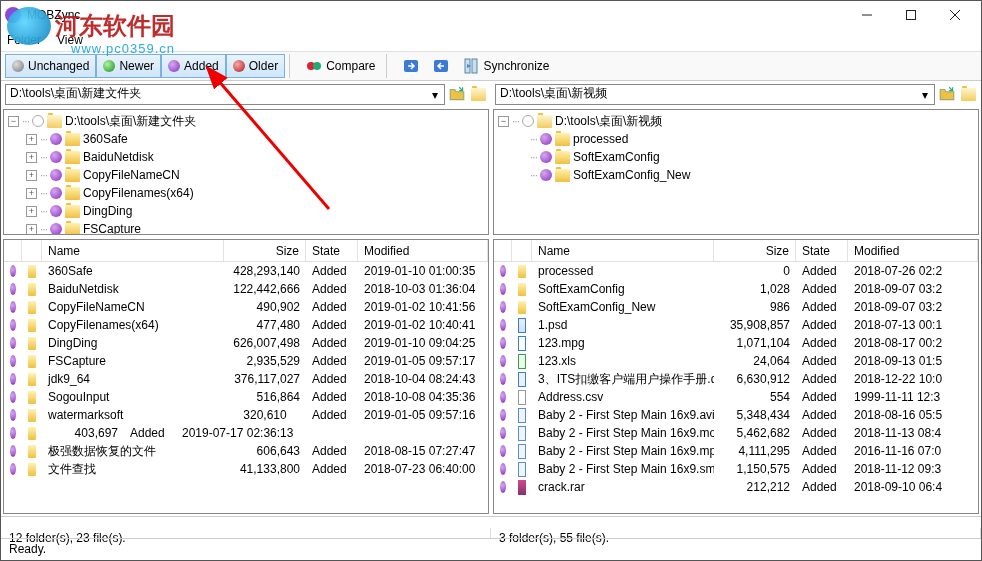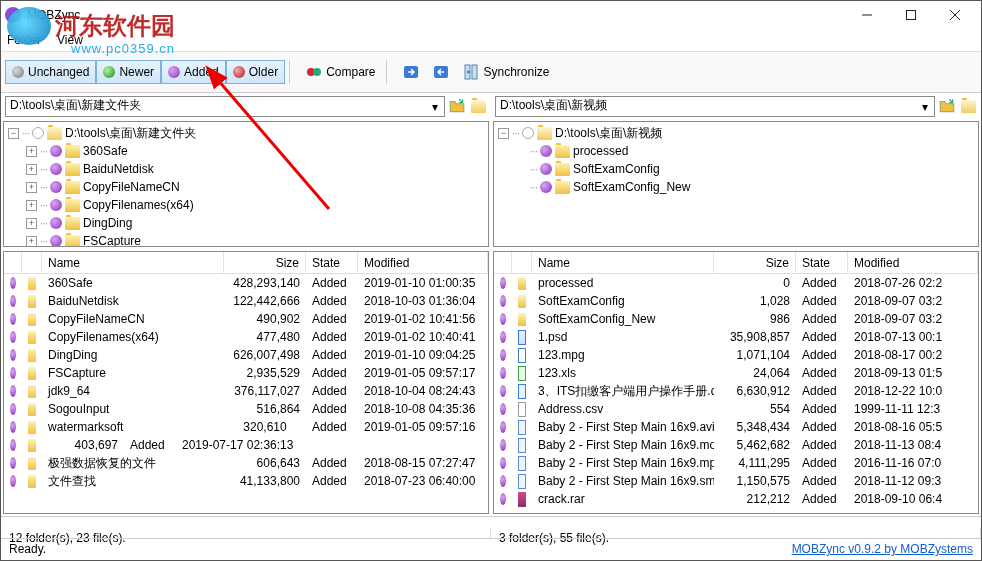--- a/index.html
+++ b/index.html
@@ -3,21 +3,21 @@
 <meta charset="utf-8">
 <style>
 * { margin: 0; padding: 0; box-sizing: border-box; font-family: "Microsoft YaHei", Tahoma, sans-serif; font-size: 12px; }
 body { background: #fff; width: 982px; height: 561px; border: 1px solid #555; display: flex; flex-direction: column; position: relative; }
 .titlebar { height: 28px; display: flex; align-items: center; padding: 0 4px; background: #fff; }
 .titlebar .appicon { width: 16px; height: 16px; margin-right: 6px; background: radial-gradient(circle at 30% 30%, #8a4bdb 40%, #5a2b9b 100%); border-radius: 50%; }
 .titlebar .title { flex: 1; font-size: 12px; }
 .titlebar .wbtn { width: 44px; height: 26px; display: flex; align-items: center; justify-content: center; color: #222; }
 .titlebar .wbtn svg { width: 10px; height: 10px; }
 .menubar { height: 22px; display: flex; align-items: center; padding: 0 6px; gap: 16px; font-size: 12px; }
-.toolbar { height: 42px; border-top: 1px solid #e0e0e0; border-bottom: 1px solid #ccc; background: #f9f9f9; display: flex; align-items: center; padding: 0 4px; }
+.toolbar { height: 30px; border-top: 1px solid #e0e0e0; border-bottom: 1px solid #ccc; background: #f9f9f9; display: flex; align-items: center; padding: 0 4px; }
 .tbtn { height: 24px; padding: 0 6px; display: flex; align-items: center; gap: 4px; border: 1px solid transparent; }
 .tbtn.toggle { border: 1px solid #7ab1e0; background: linear-gradient(#e8f3fc, #cfe6fa); }
 .tbsep { width: 6px; height: 24px; border-left: 1px solid #ccc; margin: 0 4px; }
 .ball { width: 12px; height: 12px; border-radius: 50%; }
 .ball.gray { background: radial-gradient(circle at 35% 35%, #ddd, #777); }
 .ball.green { background: radial-gradient(circle at 35% 35%, #aef5a0, #1a8a1a); }
 .ball.purple { background: radial-gradient(circle at 35% 35%, #d6a8f0, #8a2fbf); }
 .ball.red { background: radial-gradient(circle at 35% 35%, #f5a8a8, #b01a1a); }
 .ticon { width: 16px; height: 16px; }
 .pathrow { height: 26px; display: flex; align-items: stretch; }
@@ -604,14 +604,13 @@
       </div>
   </div>
 </div>
 
 <div class="statusrow">
   <div class="scell">12 folder(s), 23 file(s).</div>
   <div class="scell">3 folder(s), 55 file(s).</div>
 </div>
 <div class="readyrow">
   <span>Ready.</span>
-  <a href="#">MOBZync v0.9.2 by MOBZystems</a>
 </div>
 
 </body></html>

